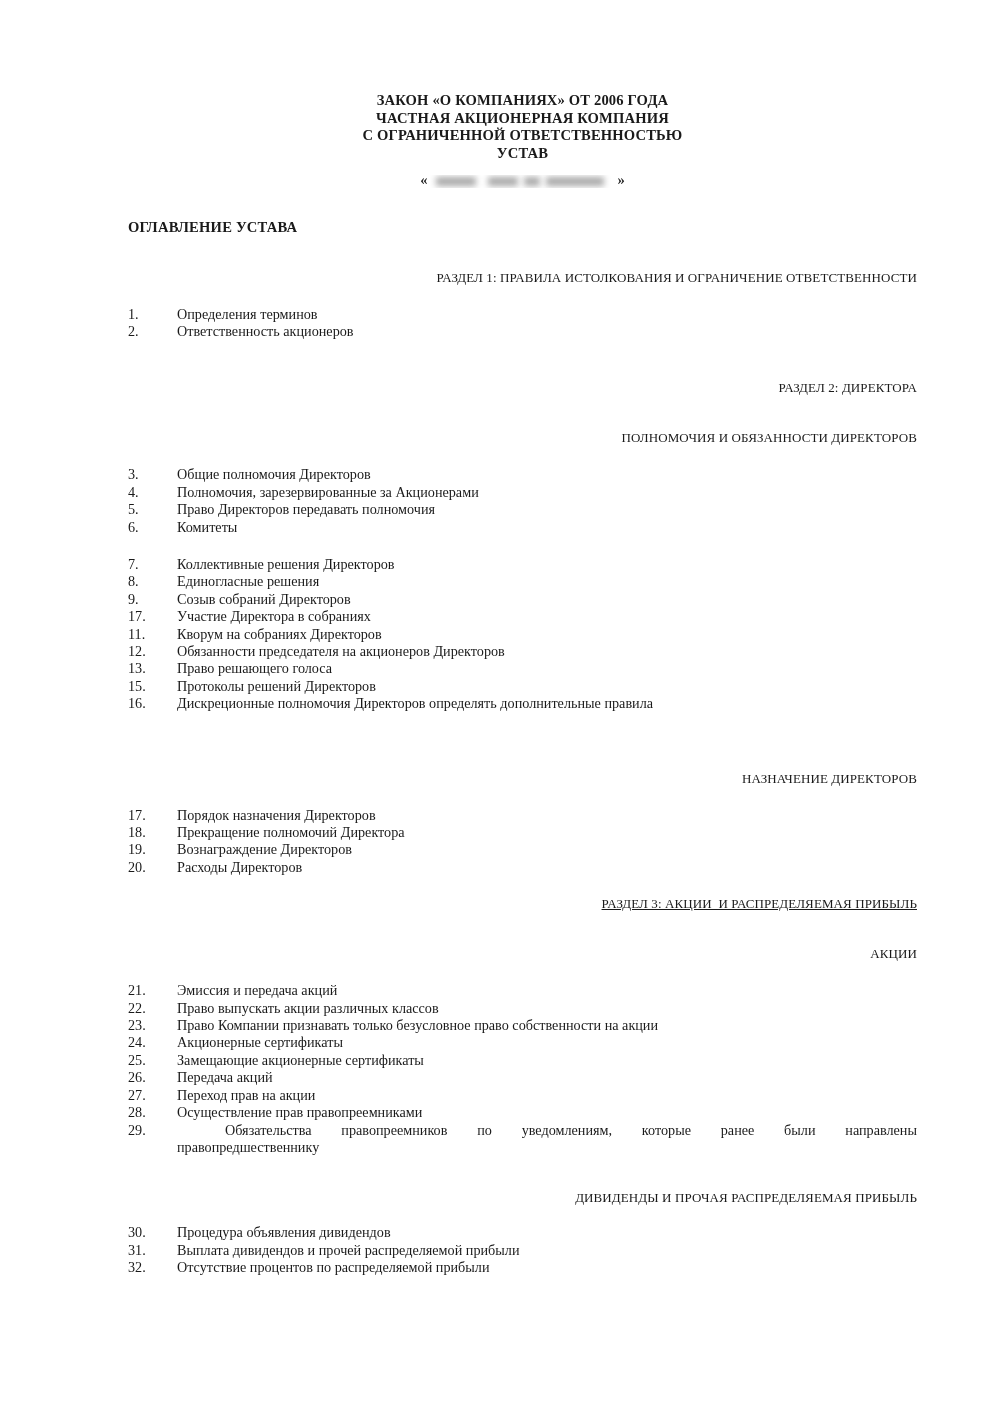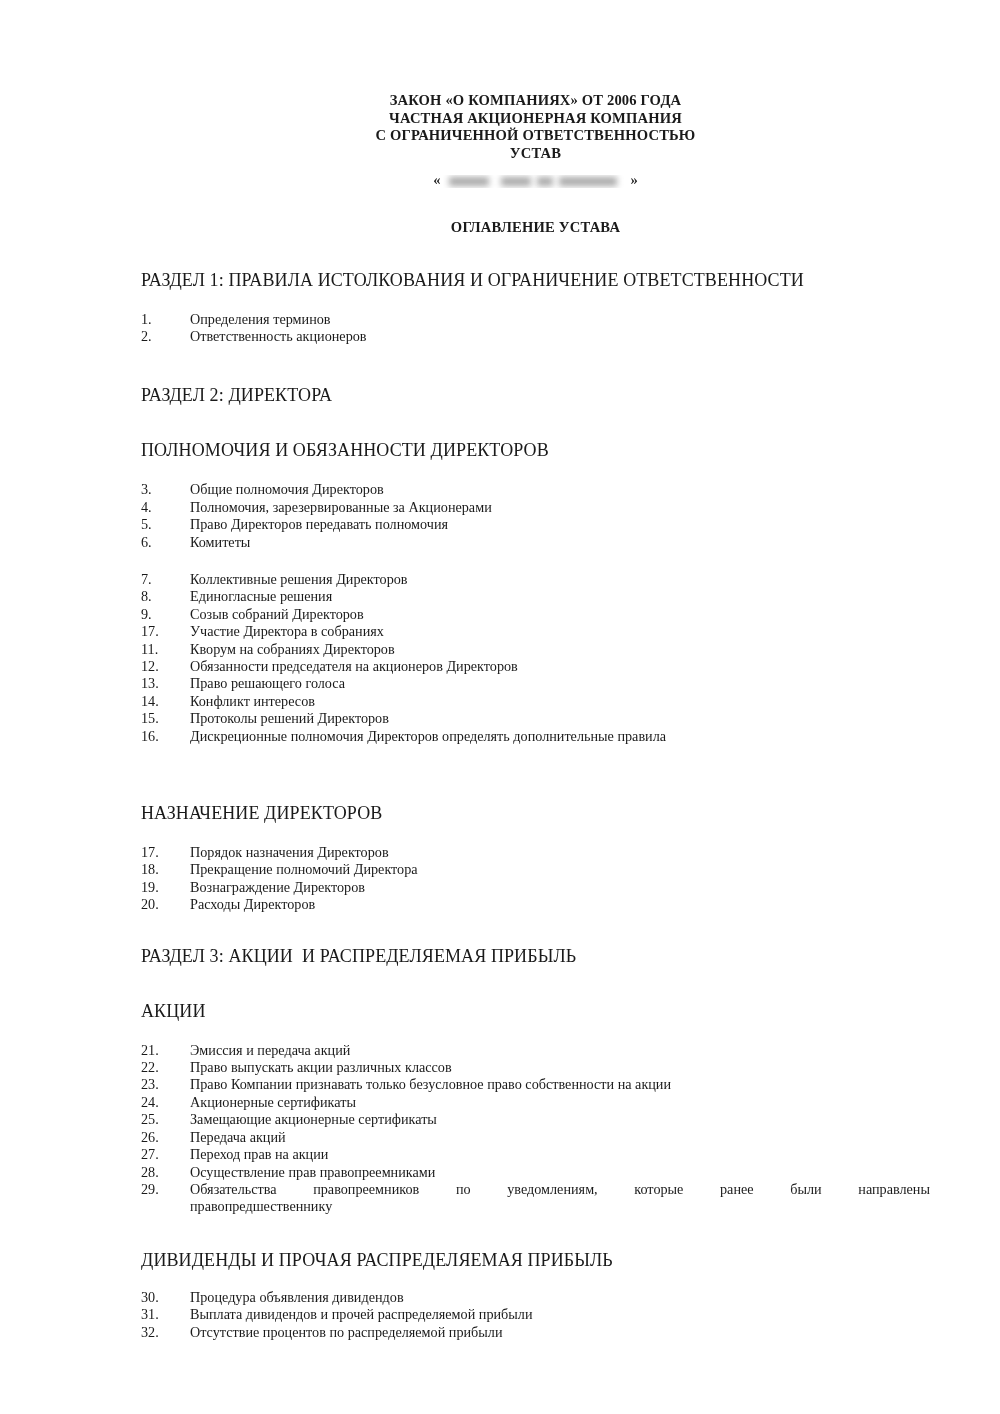--- a/index.html
+++ b/index.html
@@ -13,21 +13,21 @@
     width: 1000px;
     height: 1414px;
     background: #ffffff;
     font-family: "Liberation Serif", "DejaVu Serif", serif;
     color: #1a1a1a;
     overflow: hidden;
     box-sizing: border-box;
   }
   .content {
     position: absolute;
-    left: 141px;
+    left: 128px;
     top: 92px;
     width: 789px;
   }
 
   
   .doc-title {
     text-align: center;
     font-weight: bold;
     font-size: 14.6px;
     line-height: 17.6px;
@@ -67,37 +67,36 @@
     opacity: 0.85;
     border-radius: 1px;
   }
   .redacted span.w1 { left: 6px;   width: 40px; }
   .redacted span.w2 { left: 58px;  width: 30px; }
   .redacted span.w3 { left: 94px;  width: 16px; }
   .redacted span.w4 { left: 116px; width: 58px; }
 
   
   .toc-title {
-    text-align: center;
     font-weight: bold;
     font-size: 14.6px;
     margin-top: 29px;
     letter-spacing: 0.2px;
   }
   .section-head {
-    text-align: left;
-    font-size: 18px;
+    text-align: right;
+    font-size: 13px;
     font-weight: normal;
     letter-spacing: 0.1px;
     white-space: pre;
   }
   .section-head.gap-lg   { margin-top: 34px; }
   .section-head.gap-xl   { margin-top: 40px; }
   .section-head.gap-xxl  { margin-top: 58px; }
-  .section-head.gap-md   { margin-top: 32px; }
+  .section-head.gap-md   { margin-top: 20px; text-decoration: underline; }
 
   
   .toc-list {
     margin: 20px 0 0 0;
     padding: 0;
     list-style: none;
   }
   .toc-list.tight { margin-top: 18px; }
   .toc-item {
     display: flex;
@@ -115,20 +114,21 @@
   }
   
   .toc-label.justify {
     text-align: justify;
     text-align-last: left;
   }
   .toc-label.justify > .jline {
     display: block;
     text-align: justify;
     text-align-last: justify;
+    margin-left: 48px;
   }
   .toc-label.justify > .jline-last {
     display: block;
     text-align: center;
   }
 </style>
 </head>
 <body>
 
 <div class="page">
@@ -203,24 +203,20 @@
       </li>
       <li class="toc-item">
         <span class="toc-num">12.</span>
         <span class="toc-label">Обязанности председателя на акционеров Директоров</span>
       </li>
       <li class="toc-item">
         <span class="toc-num">13.</span>
         <span class="toc-label">Право решающего голоса</span>
       </li>
       <li class="toc-item">
-        <span class="toc-num">14.</span>
-        <span class="toc-label">Конфликт интересов</span>
-      </li>
-      <li class="toc-item">
         <span class="toc-num">15.</span>
         <span class="toc-label">Протоколы решений Директоров</span>
       </li>
       <li class="toc-item">
         <span class="toc-num">16.</span>
         <span class="toc-label">Дискреционные полномочия Директоров определять дополнительные правила</span>
       </li>
     </ul>
 
     <div class="section-head gap-xxl">НАЗНАЧЕНИЕ ДИРЕКТОРОВ</div>

